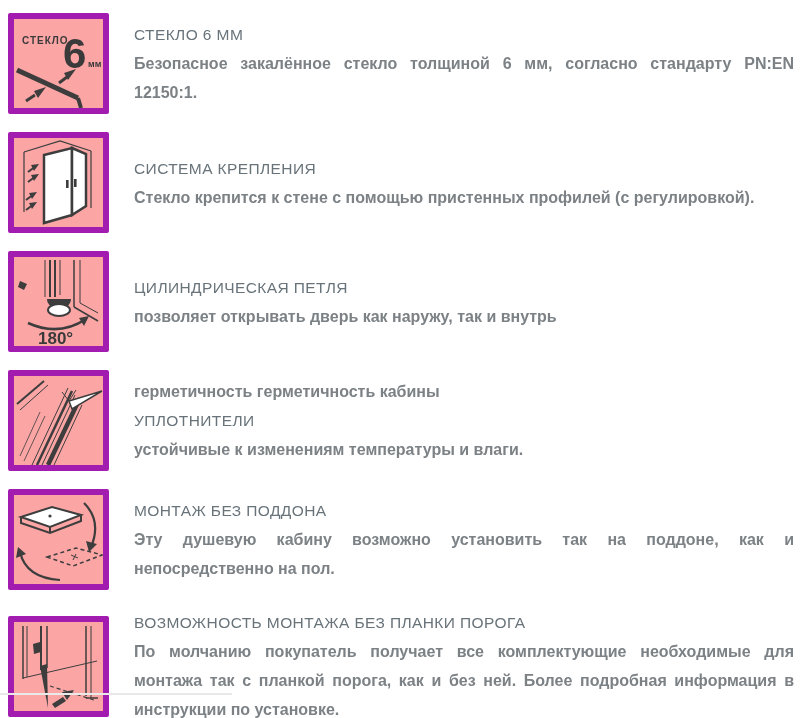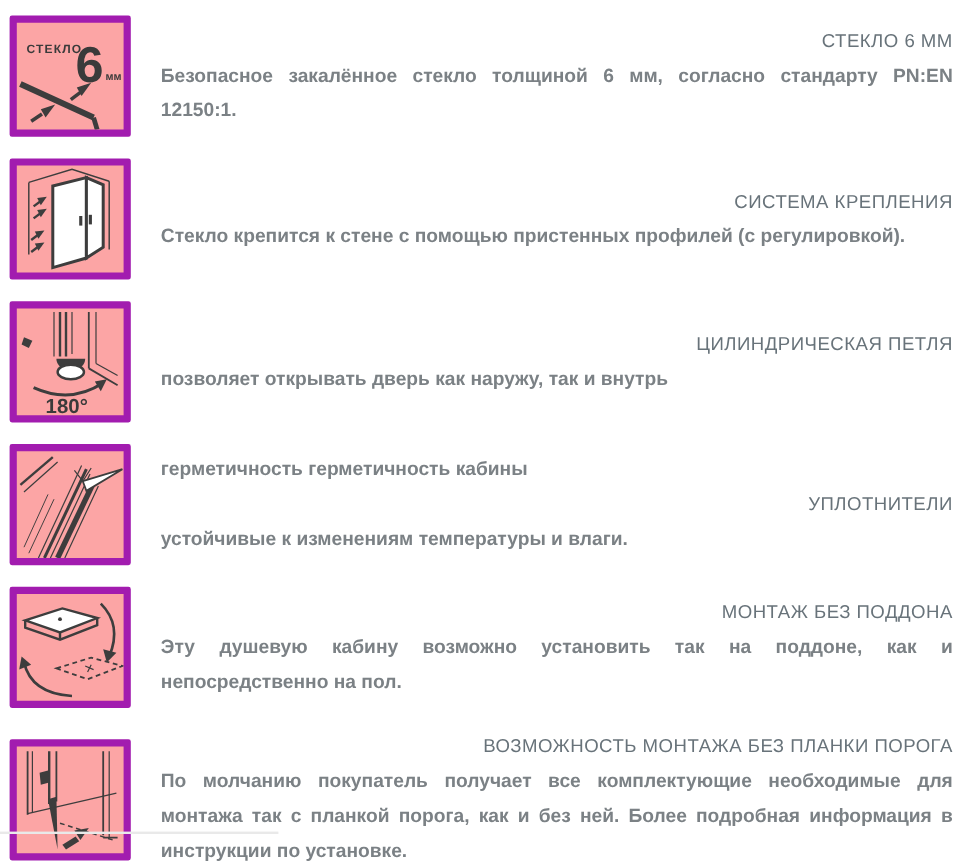--- a/index.html
+++ b/index.html
@@ -11,21 +11,21 @@
   .container{padding:13px 12px 0 8px;}
   .row{display:flex;align-items:center;margin-bottom:18px;}
   .icon-box{
     width:89px;height:89px;flex:0 0 auto;
     border:6px solid #a21caf;border-radius:2px;background:#fca5a5;
   }
   .icon-box svg{display:block;width:89px;height:89px;}
   .texts{margin-left:25px;width:660px;}
   .texts h3{
     margin:0;font-size:15.5px;font-weight:400;color:#68737a;
-    line-height:29px;letter-spacing:0.4px;text-transform:uppercase;text-align:right;
+    line-height:29px;letter-spacing:0.4px;text-transform:uppercase;
   }
   .texts p{
     margin:0;font-size:16px;font-weight:700;color:#7b8185;
     line-height:29px;text-align:justify;
   }
   .bottom-divider{
     position:absolute;left:0;top:693px;width:232px;height:2px;background:#e9e9e9;
   }
   
   .st{stroke:#3d3d3d;fill:none;}

